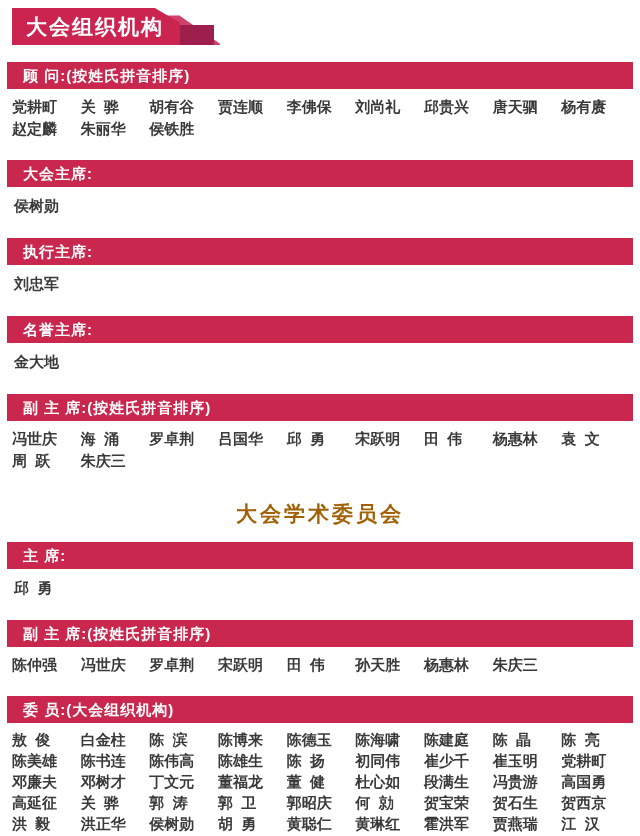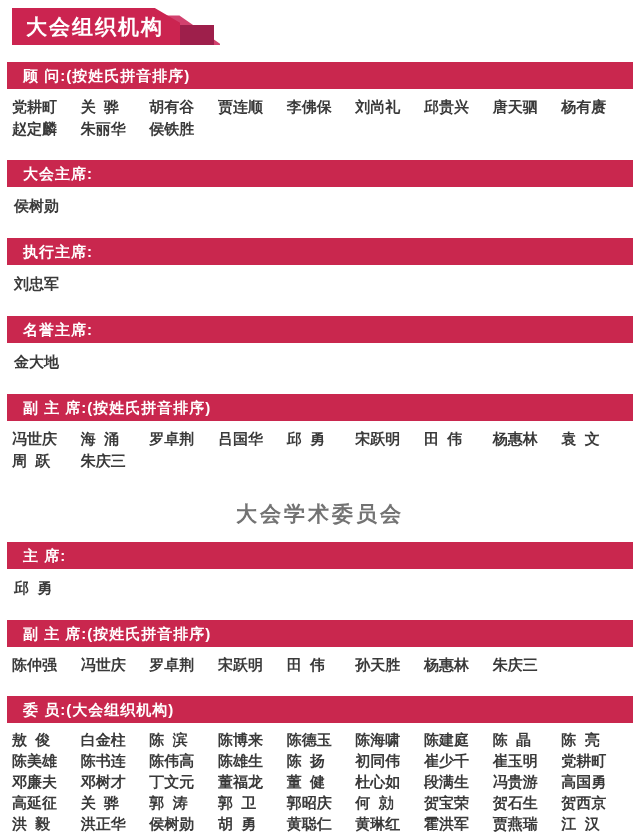--- a/index.html
+++ b/index.html
@@ -25,21 +25,21 @@
 
   
   .name { white-space:pre; color:#3a3a3a; font-weight:600; font-size:15px; }
   .single-name { padding:8px 0 7px 14px; line-height:22px; }
   .name-grid { display:grid; grid-template-columns:repeat(9,1fr); padding:7px 10px 6px 12px;
                line-height:22px; justify-items:start; }
   .member-grid { display:grid; grid-template-columns:repeat(9,1fr); padding:6px 10px 0 12px;
                  line-height:21px; justify-items:start; }
 
   
-  .committee-title { text-align:center; color:#737373; font-size:21px; font-weight:bold;
+  .committee-title { text-align:center; color:#a16207; font-size:21px; font-weight:bold;
                      letter-spacing:3px; margin-top:22px; }
 </style>
 </head>
 <body>
 
 <div class="ribbon">
   <div class="ribbon-tail"></div>
   <div class="ribbon-fold"></div>
   <div class="ribbon-main">大会组织机构</div>
 </div>

